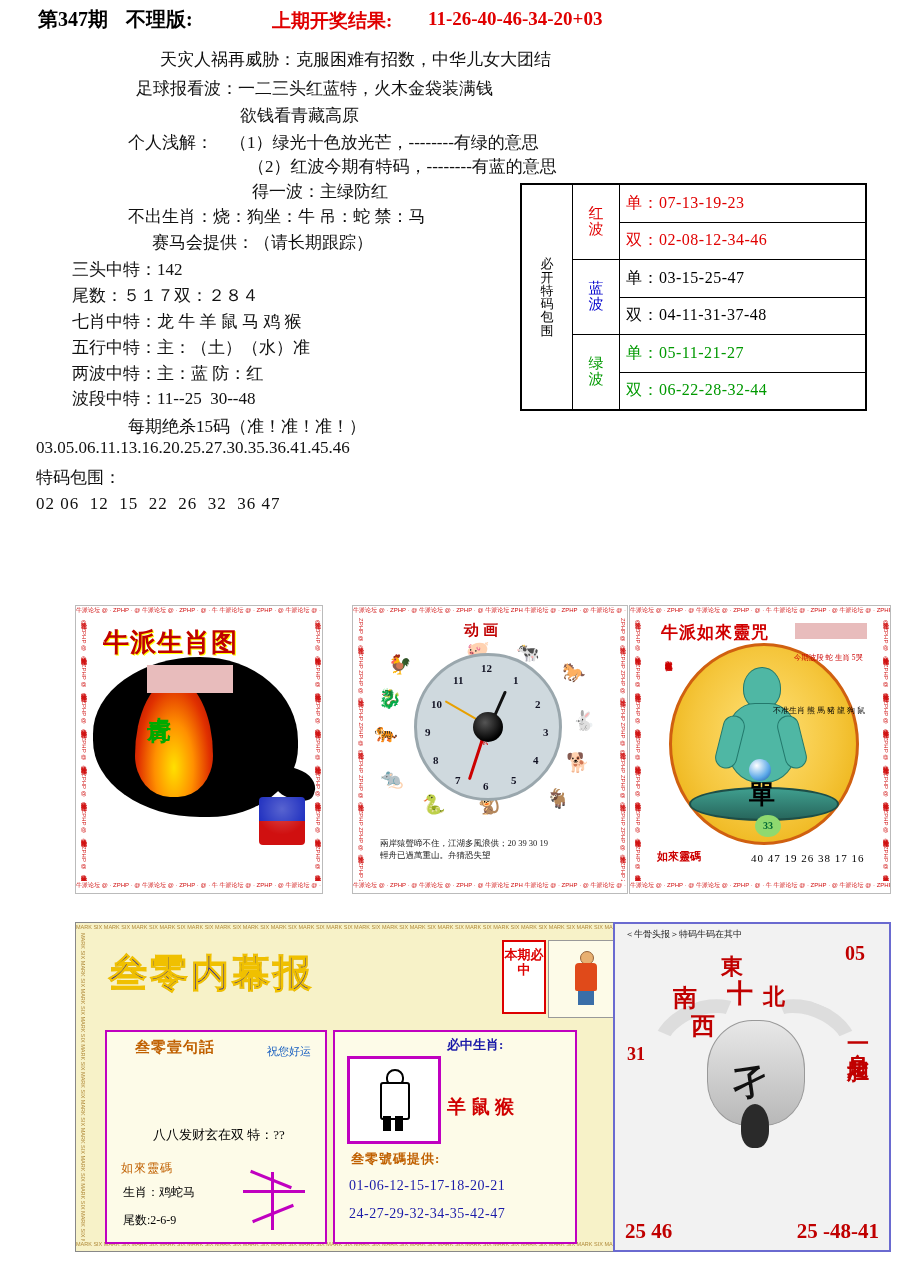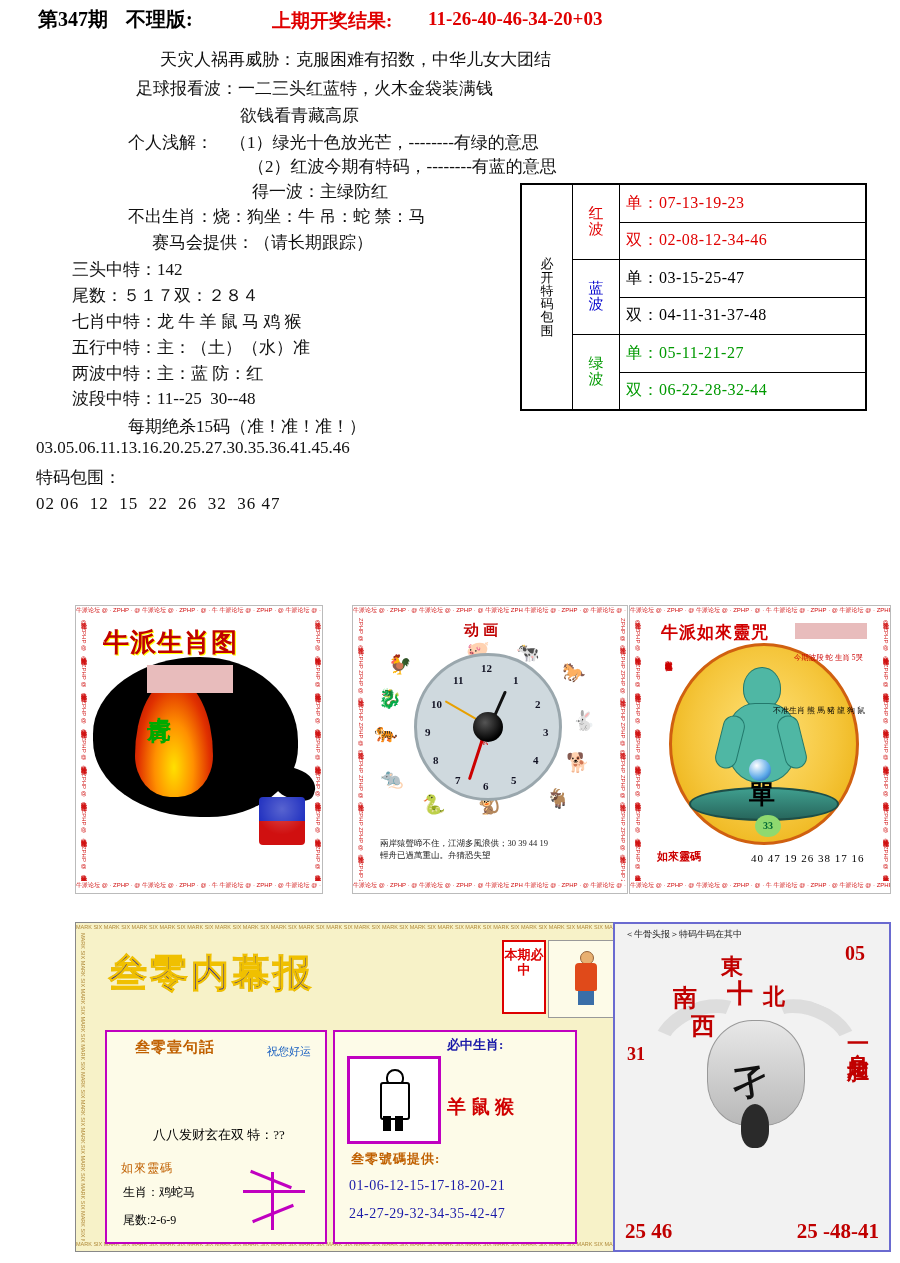--- a/index.html
+++ b/index.html
@@ -312,21 +312,21 @@
         <div class="hnum" style="left:14px;top:42px;">10</div>
         <div class="hnum" style="left:36px;top:18px;">11</div>
         <div class="dialtxt">虎 鼠</div>
         <div class="hand h"></div>
         <div class="hand m"></div>
         <div class="hand s"></div>
         <div class="clock-center"></div>
       </div>
 
       <div class="foot">
-        <div>兩岸猿聲啼不住，江湖多風浪供；30 39 44 19</div>
+        <div>兩岸猿聲啼不住，江湖多風浪供；20 39 30 19</div>
         <div>輕舟已過萬重山。弁猜恐失望</div>
       </div>
     </div>
   </div>
 
   <div class="card c3">
     <div class="mini-strip top">牛派论坛 @ · ZPHP · @ 牛派论坛 @ · ZPHP · @ · 牛  牛派论坛 @ · ZPHP · @ 牛派论坛 @ · ZPHP · @ · 牛  牛派论坛 @ · ZPHP · @ 牛派论坛 @ · ZPHP · @ · 牛  牛派论坛 @ · ZPHP · @ 牛派论坛 @ · ZPHP · @ · 牛  牛派论坛 @ · ZPHP · @ 牛派论坛 @ · ZPHP · @ · 牛  牛派论坛 @ · ZPHP · @ 牛派论坛 @ · ZPHP · @ · 牛  牛派论坛 @ · ZPHP · @ 牛派论坛 @ · ZPHP · @ · 牛  牛派论坛 @ · ZPHP · @ 牛派论坛 @ · ZPHP · @ · 牛  </div>
     <div class="mini-strip bot">牛派论坛 @ · ZPHP · @ 牛派论坛 @ · ZPHP · @ · 牛  牛派论坛 @ · ZPHP · @ 牛派论坛 @ · ZPHP · @ · 牛  牛派论坛 @ · ZPHP · @ 牛派论坛 @ · ZPHP · @ · 牛  牛派论坛 @ · ZPHP · @ 牛派论坛 @ · ZPHP · @ · 牛  牛派论坛 @ · ZPHP · @ 牛派论坛 @ · ZPHP · @ · 牛  牛派论坛 @ · ZPHP · @ 牛派论坛 @ · ZPHP · @ · 牛  牛派论坛 @ · ZPHP · @ 牛派论坛 @ · ZPHP · @ · 牛  牛派论坛 @ · ZPHP · @ 牛派论坛 @ · ZPHP · @ · 牛  </div>
     <div class="mini-side l">牛派论坛 @ ZPHP @ 牛派论坛  牛派论坛 @ ZPHP @ 牛派论坛  牛派论坛 @ ZPHP @ 牛派论坛  牛派论坛 @ ZPHP @ 牛派论坛  牛派论坛 @ ZPHP @ 牛派论坛  牛派论坛 @ ZPHP @ 牛派论坛  牛派论坛 @ ZPHP @ 牛派论坛  牛派论坛 @ ZPHP @ 牛派论坛  </div>
     <div class="mini-side r">牛派论坛 @ ZPHP @ 牛派论坛  牛派论坛 @ ZPHP @ 牛派论坛  牛派论坛 @ ZPHP @ 牛派论坛  牛派论坛 @ ZPHP @ 牛派论坛  牛派论坛 @ ZPHP @ 牛派论坛  牛派论坛 @ ZPHP @ 牛派论坛  牛派论坛 @ ZPHP @ 牛派论坛  牛派论坛 @ ZPHP @ 牛派论坛  </div>

